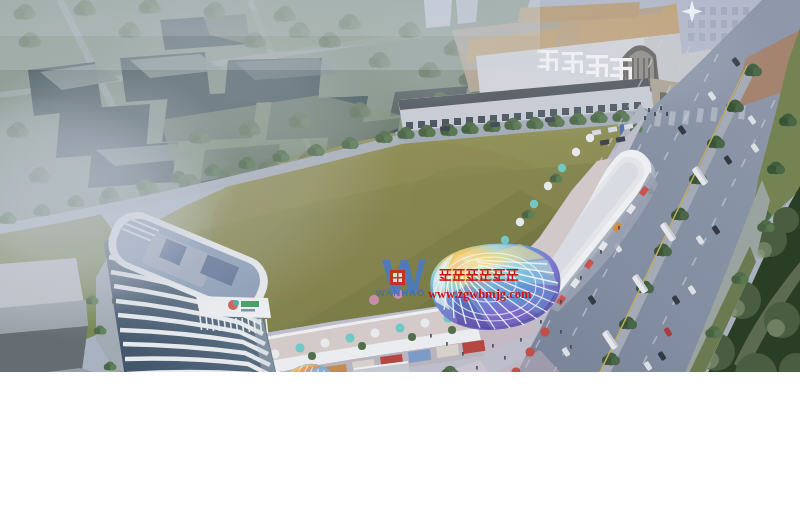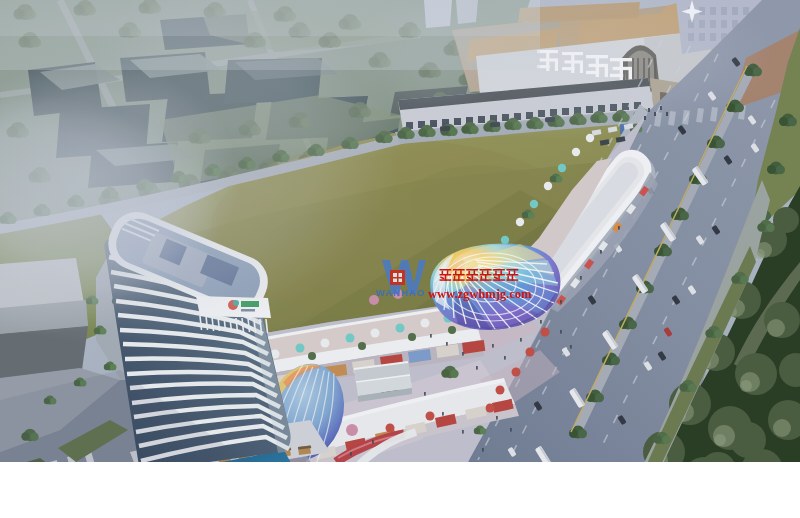--- a/index.html
+++ b/index.html
@@ -1,13 +1,13 @@
 <!DOCTYPE html>
 <html><head><meta charset="utf-8"><style>
-html,body{margin:0;padding:0;} #stage{width:800px;height:462px;overflow:hidden;font-family:"Liberation Sans",sans-serif;}
+html,body{margin:0;padding:0;} #stage{width:800px;height:372px;overflow:hidden;font-family:"Liberation Sans",sans-serif;}
 </style></head><body>
 <div id="stage">
 <svg width="800" height="518" viewBox="0 0 800 518">
 <defs>
 <linearGradient id="skyg" x1="0" y1="0" x2="0.3" y2="1">
 <stop offset="0" stop-color="#b4bccc"></stop>
           <stop offset="0.55" stop-color="#aab3c2"></stop>
           <stop offset="1" stop-color="#a2abbb"></stop>
 </linearGradient>
 <linearGradient id="fieldg" x1="0.1" y1="0" x2="0.7" y2="1">

